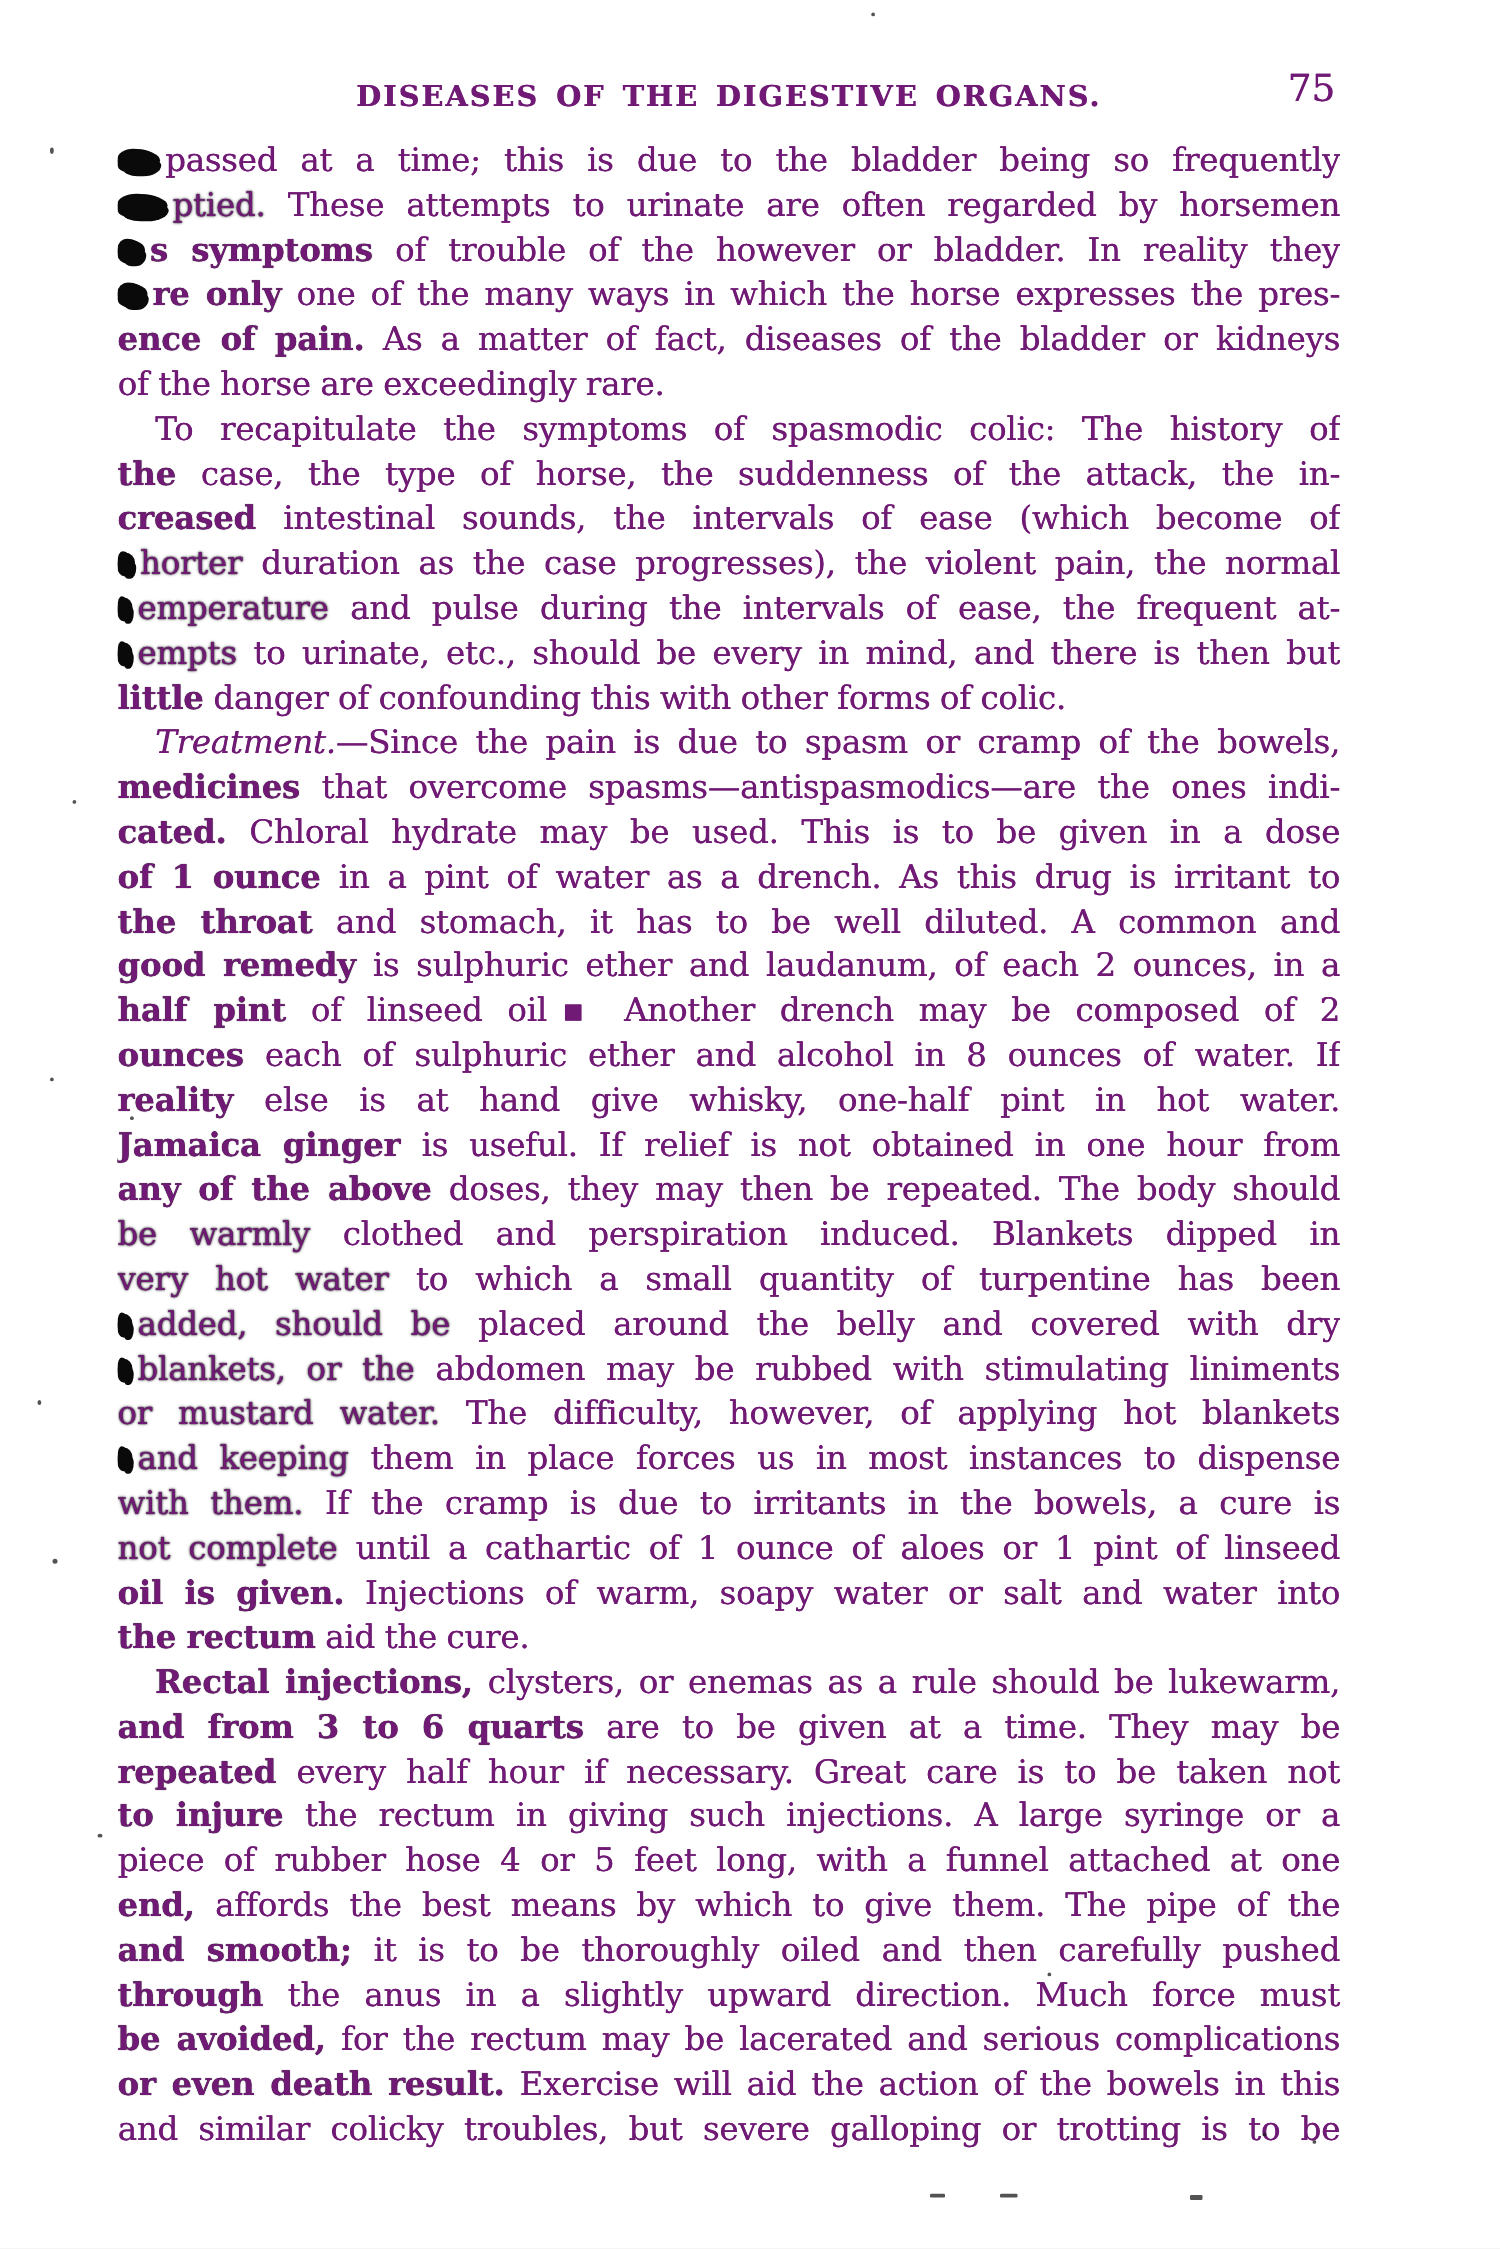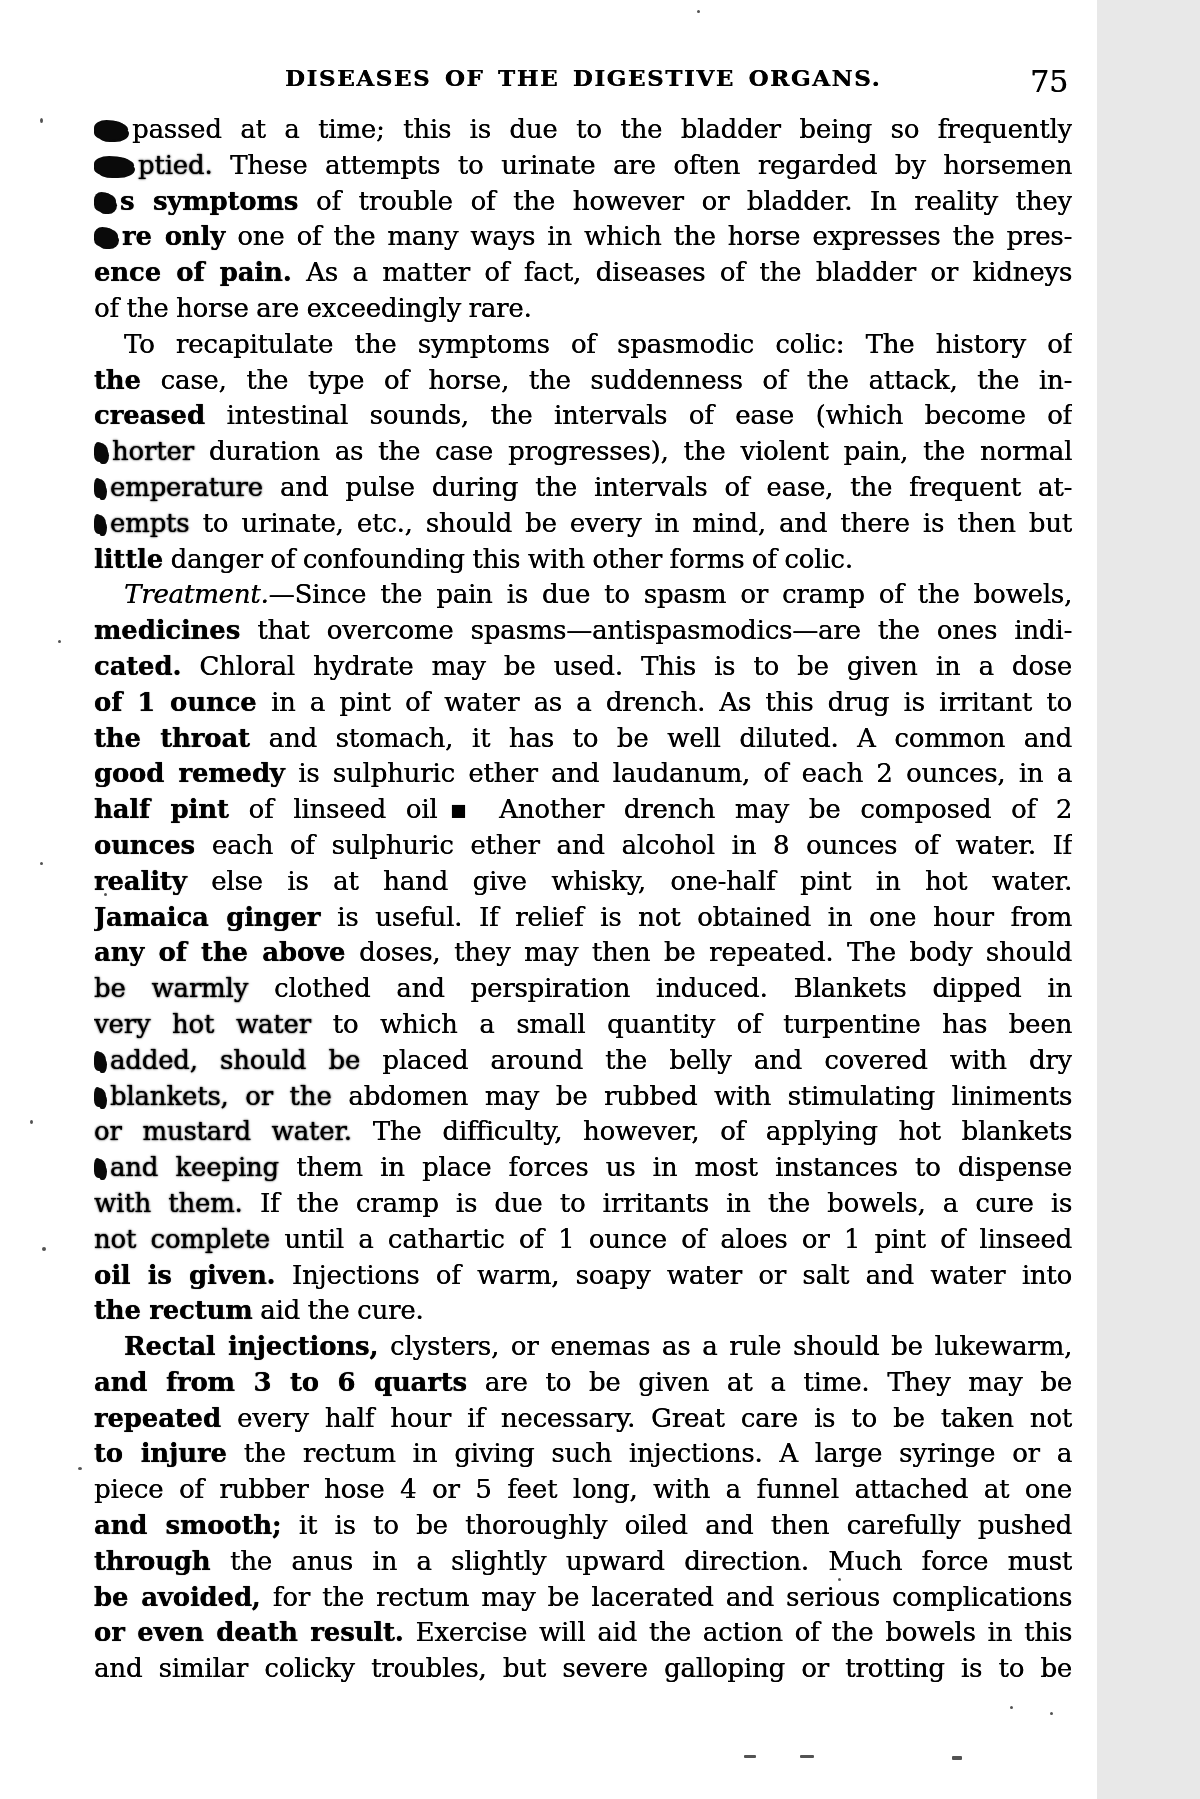--- a/index.html
+++ b/index.html
@@ -1,21 +1,21 @@
 <!DOCTYPE html>
 <html><head>
 <meta charset="utf-8">
 <style>
   html,body{margin:0;padding:0;background:#e8e8e8;}
-  .page{position:relative;width:1097px;height:1799px;background:#ffffff;overflow:hidden;
-        font-family:"DejaVu Serif","Liberation Serif",serif;color:#000000;}
+  .page{position:relative;width:1200px;height:1799px;background:#ffffff;overflow:hidden;
+        font-family:"DejaVu Serif","Liberation Serif",serif;color:#701a75;}
   .header-title{position:absolute;left:94px;top:64px;width:978px;text-align:center;
         font-weight:bold;font-size:23px;letter-spacing:1.6px;word-spacing:4px;
         text-shadow:0.4px 0 0 currentColor;}
-  .page-number{position:absolute;left:1030px;top:64px;font-size:30px;
+  .page-number{position:absolute;left:1030px;top:54px;font-size:30px;
         text-shadow:0.4px 0 0 currentColor;}
   .page-body{position:absolute;left:94px;top:112px;width:978px;
         font-size:26px;line-height:35.8px;letter-spacing:-0.2px;word-spacing:-0.5px;
         text-shadow:0.3px 0 0 currentColor;}
   .line{height:35.8px;overflow:hidden;text-align:justify;text-align-last:justify;}
   .line.no-just{text-align:left;text-align-last:left;}
   .line.indent{text-indent:30px;}
   .italic{font-style:italic;}
   .s1{font-weight:bold;text-shadow:0 0 0.7px #000;}
   .s2{font-weight:normal;text-shadow:0 0 1.3px #000,0 0 2.6px rgba(0,0,0,0.55);}
@@ -63,20 +63,21 @@
       <div class="line"><span class="blot" style="width: 12px;"></span><span class="s2">and keeping</span><span> them in place forces us in most instances to dispense</span></div>
       <div class="line"><span class="s2">with them.</span><span> If the cramp is due to irritants in the bowels, a cure is</span></div>
       <div class="line"><span class="s2">not complete</span><span> until a cathartic of 1 ounce of aloes or 1 pint of linseed</span></div>
       <div class="line"><span class="s1">oil is given.</span><span> Injections of warm, soapy water or salt and water into</span></div>
       <div class="line no-just"><span class="s1">the rectum</span><span> aid the cure.</span></div>
       <div class="line indent"><span class="s1">Rectal injections,</span><span> clysters, or enemas as a rule should be lukewarm,</span></div>
       <div class="line"><span class="s1">and from 3 to 6 quarts</span><span> are to be given at a time. They may be</span></div>
       <div class="line"><span class="s1">repeated</span><span> every half hour if necessary. Great care is to be taken not</span></div>
       <div class="line"><span class="s1">to injure</span><span> the rectum in giving such injections. A large syringe or a</span></div>
       <div class="line"><span>piece of rubber hose 4 or 5 feet long, with a funnel attached at one</span></div>
+      <div class="line"><span class="s1">end,</span><span> affords the best means by which to give them. The pipe of the</span></div>
       <div class="line"><span class="s1">and smooth;</span><span> it is to be thoroughly oiled and then carefully pushed</span></div>
       <div class="line"><span class="s1">through</span><span> the anus in a slightly upward direction. Much force must</span></div>
       <div class="line"><span class="s1">be avoided,</span><span> for the rectum may be lacerated and serious complications</span></div>
       <div class="line"><span class="s1">or even death result.</span><span> Exercise will aid the action of the bowels in this</span></div>
       <div class="line"><span>and similar colicky troubles, but severe galloping or trotting is to be</span></div>
     </div>
 
   <div class="speck" style="left:40px;top:862px;width:3px;height:3px;"></div>
   <div class="speck" style="left:30px;top:1120px;width:3px;height:4px;"></div>
   <div class="speck" style="left:42px;top:1247px;width:4px;height:4px;"></div>

